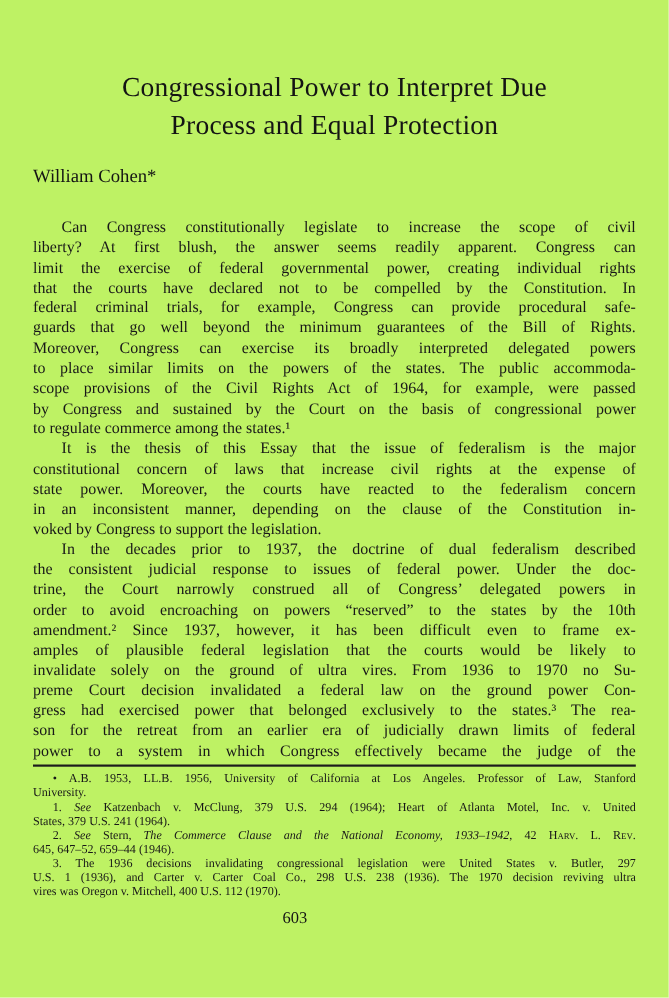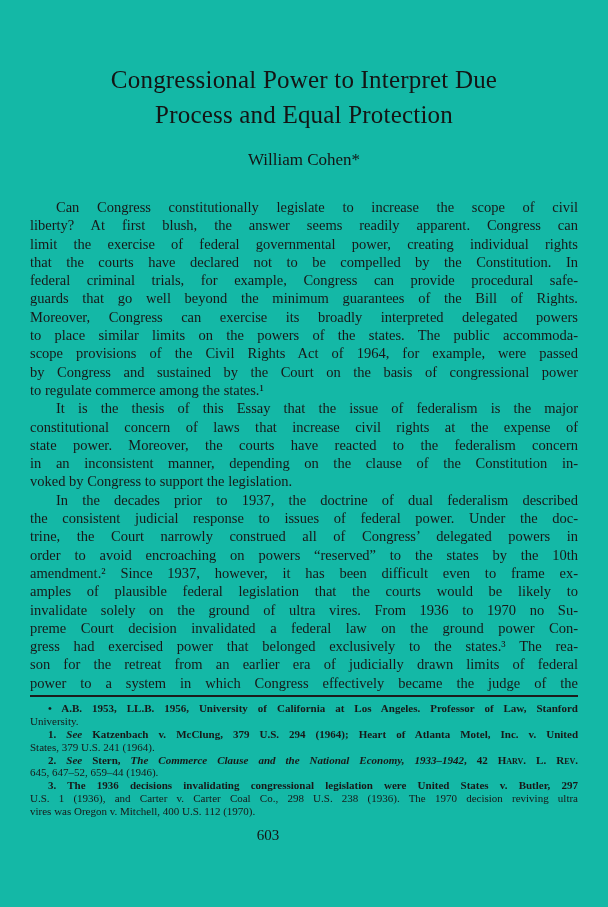--- a/index.html
+++ b/index.html
@@ -4,42 +4,41 @@
 <style>
   html, body {
     margin: 0;
     padding: 0;
     background: #ffffff;
   }
   .sheet {
     position: relative;
     width: 608px;
     height: 907px;
-    background: #14b8a6;
+    background: #bef264;
     overflow: hidden;
     font-family: "Liberation Serif", serif;
     color: #181818;
   }
   .content {
     position: absolute;
     left: 30px;
     top: 0;
     width: 548px;
   }
   .title-block {
     margin-top: 62px;
     text-align: center;
     font-size: 25px;
     line-height: 35px;
     letter-spacing: 0.2px;
     color: #141414;
   }
   .author {
     margin-top: 18px;
-    text-align: center;
     font-size: 17px;
     line-height: 20px;
     color: #141414;
   }
   .body-text {
     margin-top: 28px;
     font-size: 14.5px;
   }
   .bline {
     height: 18.3px;
@@ -64,21 +63,21 @@
   .footnotes {
     margin-top: 5px;
     font-size: 11px;
   }
   .fline {
     height: 12.9px;
     line-height: 12.9px;
     overflow: hidden;
     text-align: justify;
   }
-  .fline.indent { text-indent: 18px; font-weight: bold; }
+  .fline.indent { text-indent: 18px; }
   .fline.just::after {
     content: "";
     display: inline-block;
     width: 100%;
     height: 0;
   }
   .i  { font-style: italic; }
   .sc { font-variant: small-caps; }
   .page-number {
     margin-top: 9px;

